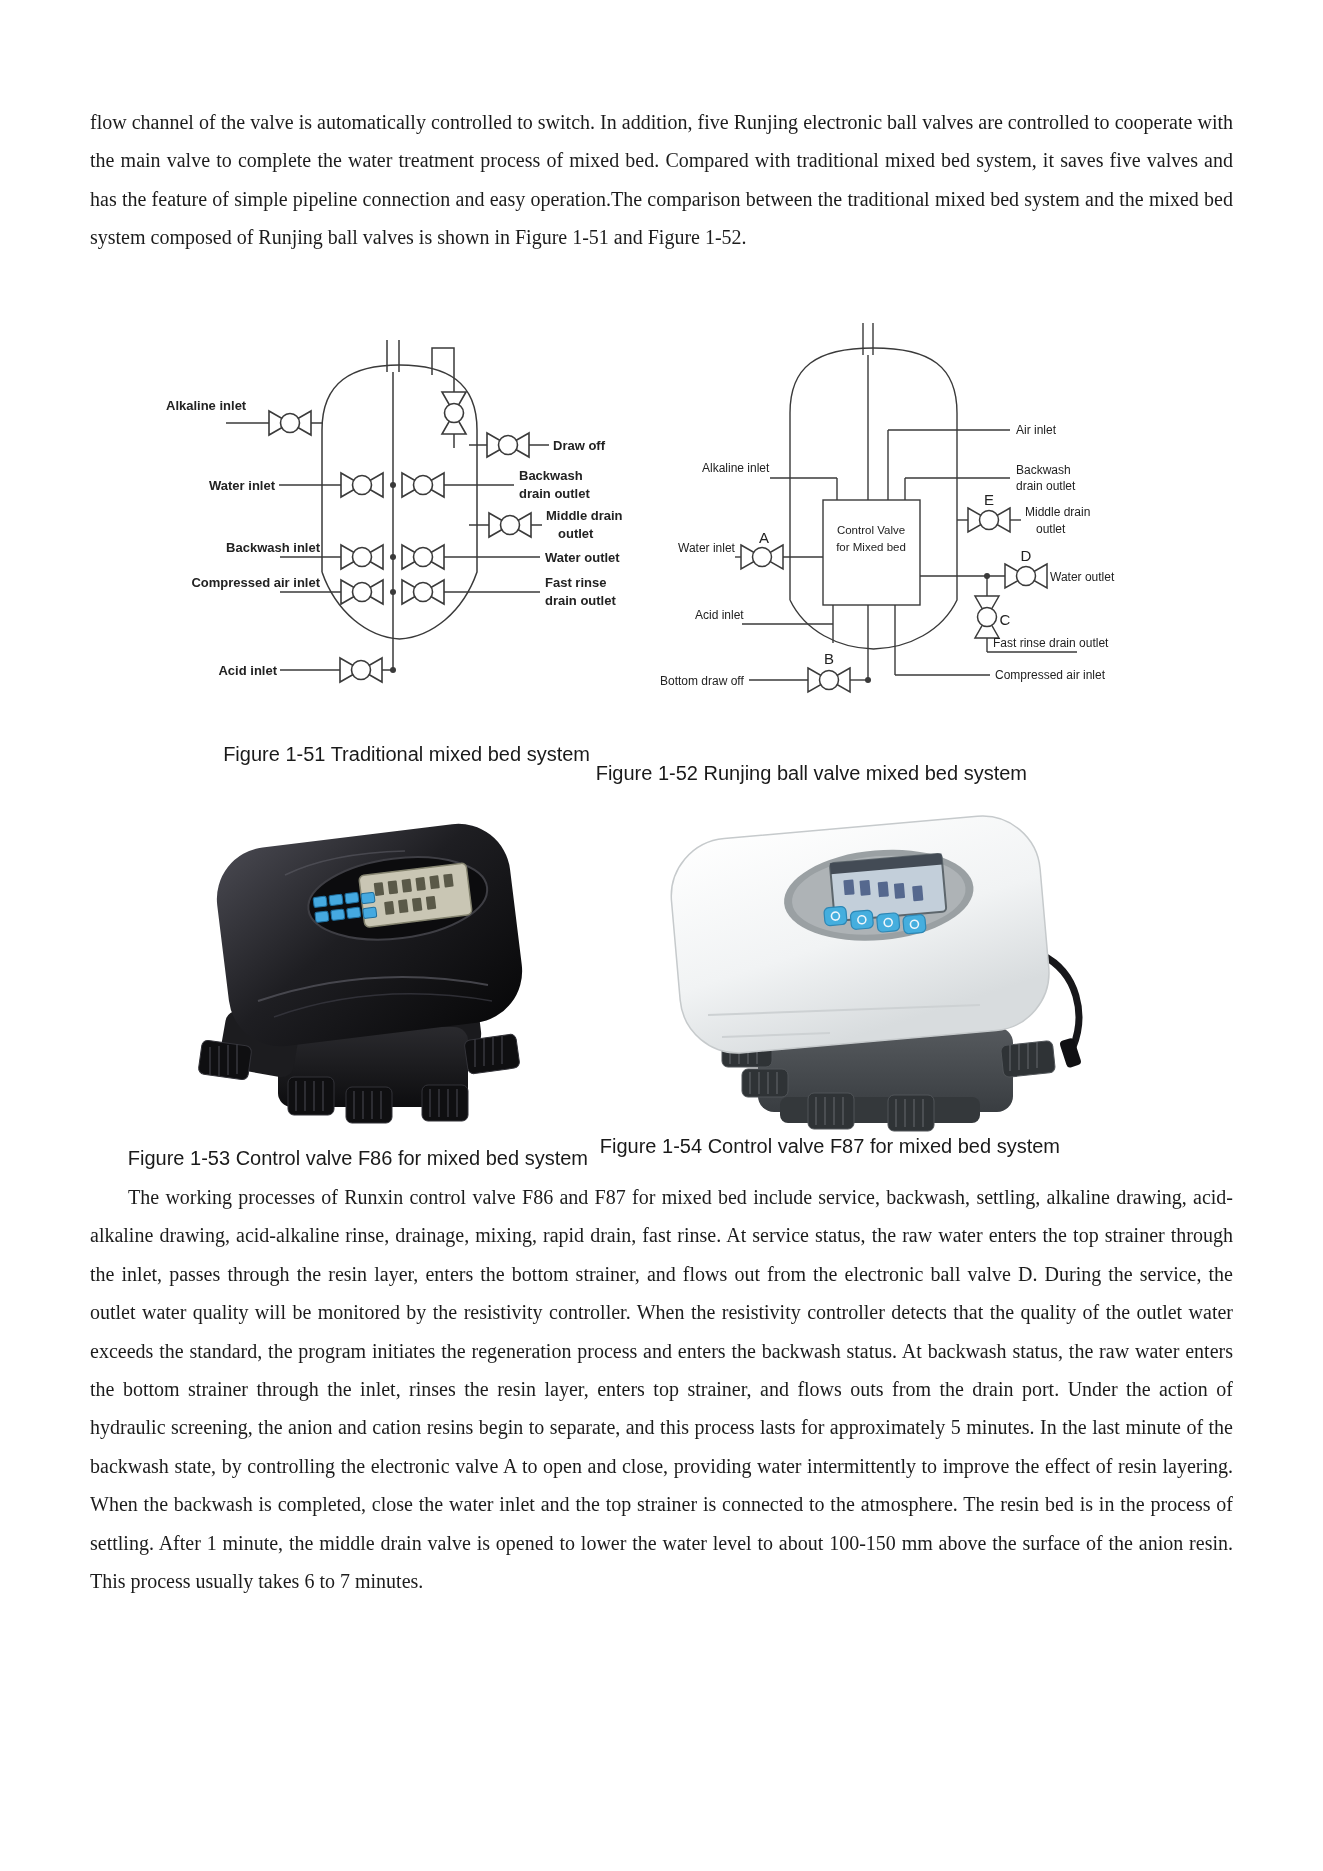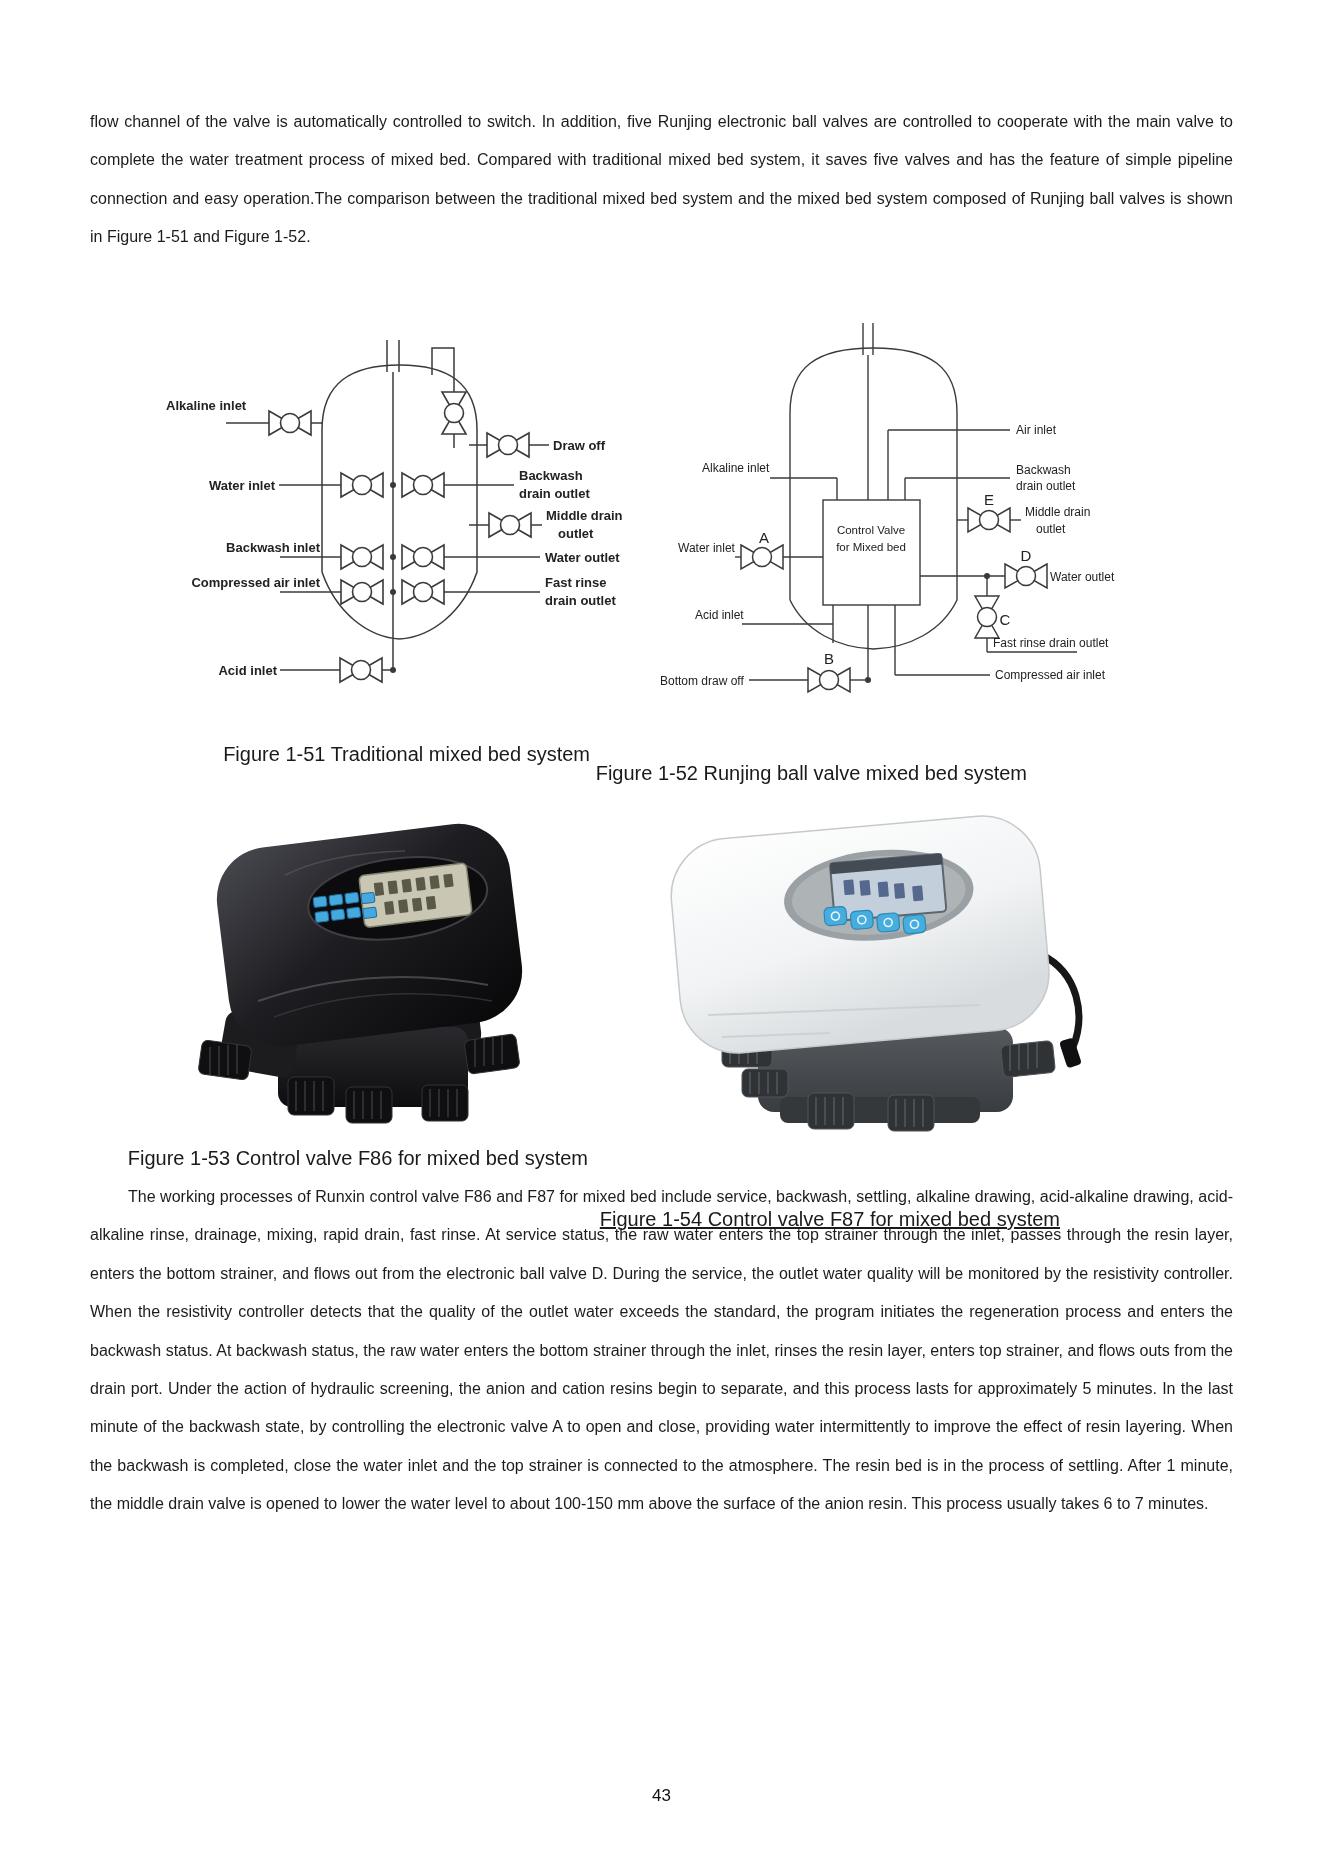--- a/index.html
+++ b/index.html
@@ -7,22 +7,23 @@
     position:relative;
     width:1323px;height:1871px;
     margin:0 auto;
     background:#ffffff;
     font-family:"Liberation Sans", sans-serif;
     color:#1c1c1c;
     overflow:hidden;
   }
   .bodytext{
     position:absolute;left:90px;width:1143px;
-    font-size:16px;line-height:38.4px;
+    font-size:20px;line-height:38.4px;
     text-align:justify;
+    font-family:Liberation Serif, serif;
   }
   .bodytext p{margin:0;}
   .bodytext p.indent{text-indent:38px;}
   .caption{
     position:absolute;width:500px;
     font-size:20px;color:#1a1a1a;
     text-align:right;white-space:nowrap;
   }
   svg{position:absolute;overflow:visible;}
   svg text{font-family:"Liberation Sans", sans-serif;fill:#222;}
@@ -342,21 +343,20 @@
       <g fill="none" stroke="#eef6fb" stroke-width="1.6">
         <circle cx="207" cy="109" r="4"></circle>
           <circle cx="233" cy="115" r="4"></circle>
         <circle cx="259" cy="120" r="4"></circle>
           <circle cx="285" cy="124" r="4"></circle>
       </g>
     </g>
   </svg>
 
   <div class="caption" style="left:88px;top:1147px;">Figure 1-53 Control valve F86 for mixed bed system</div>
-  <div class="caption" style="left:560px;top:1208px;text-decoration:underline;">Figure 1-54 Control valve F87 for mixed bed system</div>
+  <div class="caption" style="left:560px;top:1135px;">Figure 1-54 Control valve F87 for mixed bed system</div>
 
   <div class="bodytext" style="top:1178px;">
     <p class="indent">The working processes of Runxin control valve F86 and F87 for mixed bed include service, backwash, settling, alkaline drawing, acid-alkaline drawing, acid-alkaline rinse, drainage, mixing, rapid drain, fast rinse.  At service status, the raw water enters the top strainer through the inlet, passes through the resin layer, enters the bottom strainer, and flows out from the electronic ball valve D. During the service, the outlet water quality will be monitored by the resistivity controller. When the resistivity controller detects that the quality of the outlet water exceeds the standard, the program initiates the regeneration process and enters the backwash status. At backwash status, the raw water enters the bottom strainer through the inlet, rinses the resin layer, enters top strainer, and flows outs from the drain port. Under the action of hydraulic screening, the anion and cation resins begin to separate, and this process lasts for approximately 5 minutes. In the last minute of the backwash state, by controlling the electronic valve A to open and close, providing water intermittently to improve the effect of resin layering. When the backwash is completed, close the water inlet and the top strainer is connected to the atmosphere. The resin bed is in the process of settling. After 1 minute, the middle drain valve is opened to lower the water level to about 100-150 mm above the surface of the anion resin. This process usually takes 6 to 7 minutes.</p>
   </div>
 
-  <div class="pageno">43</div>
 
 </div>
 
 </body></html>

